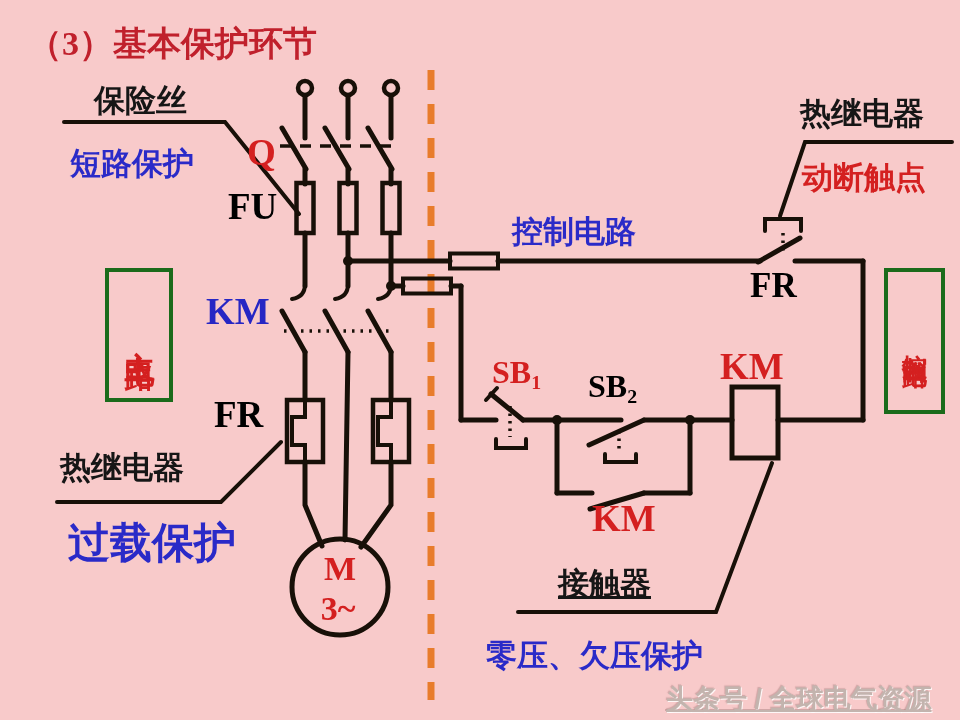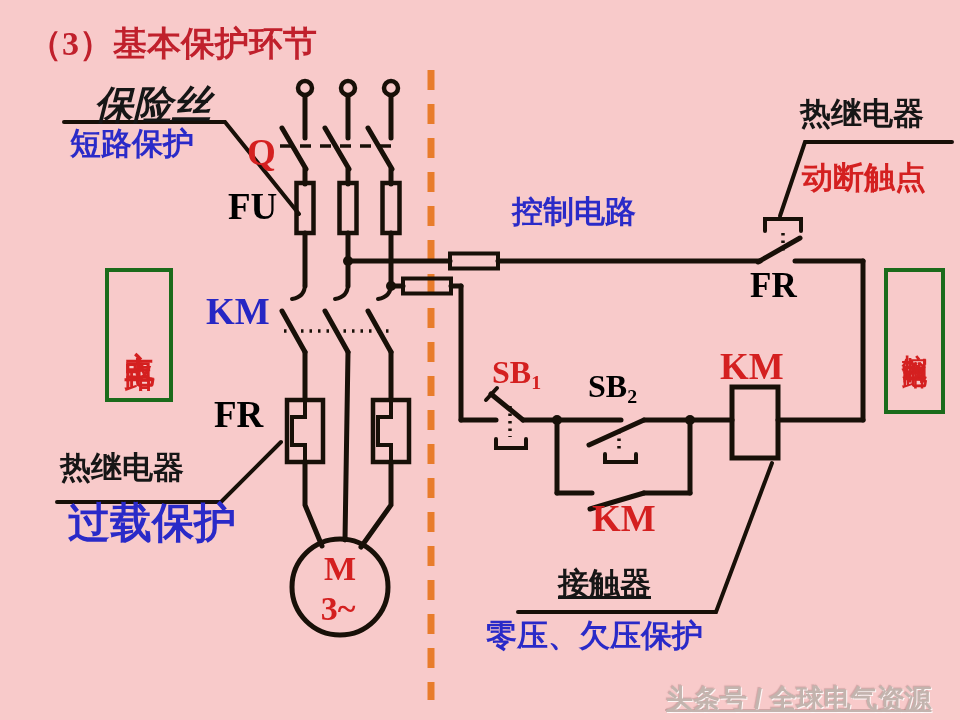--- a/index.html
+++ b/index.html
@@ -12,21 +12,21 @@
   }
   svg.circuit{position:absolute;left:0;top:0;}
   .lbl{
     position:absolute;
     font-weight:bold;
     white-space:nowrap;
     line-height:1.05;
     font-family:"Liberation Serif","DejaVu Serif",serif;
   }
   .black{color:#161616;}
-  .blue{color:#2a2ac8;}
+  .blue{color:#2a2ac8;margin-top:20px;}
   .red{color:#d42020;}
   .green{color:#000000;}
   .crimson{color:#c0202c;}
   .sub{font-size:0.62em;vertical-align:-0.28em;}
   .vbox{
     position:absolute;
     border:4px solid #1b6b1b;
     display:flex;align-items:center;justify-content:center;
   }
   .vtext{
@@ -167,21 +167,21 @@
     <g stroke-width="4">
       <path d="M64,122 L225,122 L299,214"></path>
       <path d="M57,502 L221,502 L281,442"></path>
       <path d="M952,142 L805,142 L780,216"></path>
       <path d="M518,612 L716,612 L772,463"></path>
     </g>
   </svg>
 
   <div class="lbl crimson" style="left:28px;top:26px;font-size:34px;">（3）基本保护环节</div>
 
-  <div class="lbl black" style="left:94px;top:85px;font-size:39px;font-style:italic;">保险丝</div>
+  <div class="lbl black" style="left:94px;top:85px;font-size:31px;">保险丝</div>
   <div class="lbl blue" style="left:70px;top:128px;font-size:31px;">短路保护</div>
 
   <div class="lbl red" style="left:247px;top:134px;font-size:37px;">Q</div>
   <div class="lbl green" style="left:228px;top:188px;font-size:37px;">FU</div>
 
   <div class="vbox" style="left:105px;top:268px;width:60px;height:126px;">
     <div class="vtext" style="font-size:30px;letter-spacing:6px;">主电路</div>
   </div>
 
   <div class="lbl" style="left:206px;top:293px;font-size:37px;color:#2626c4;">KM</div>

